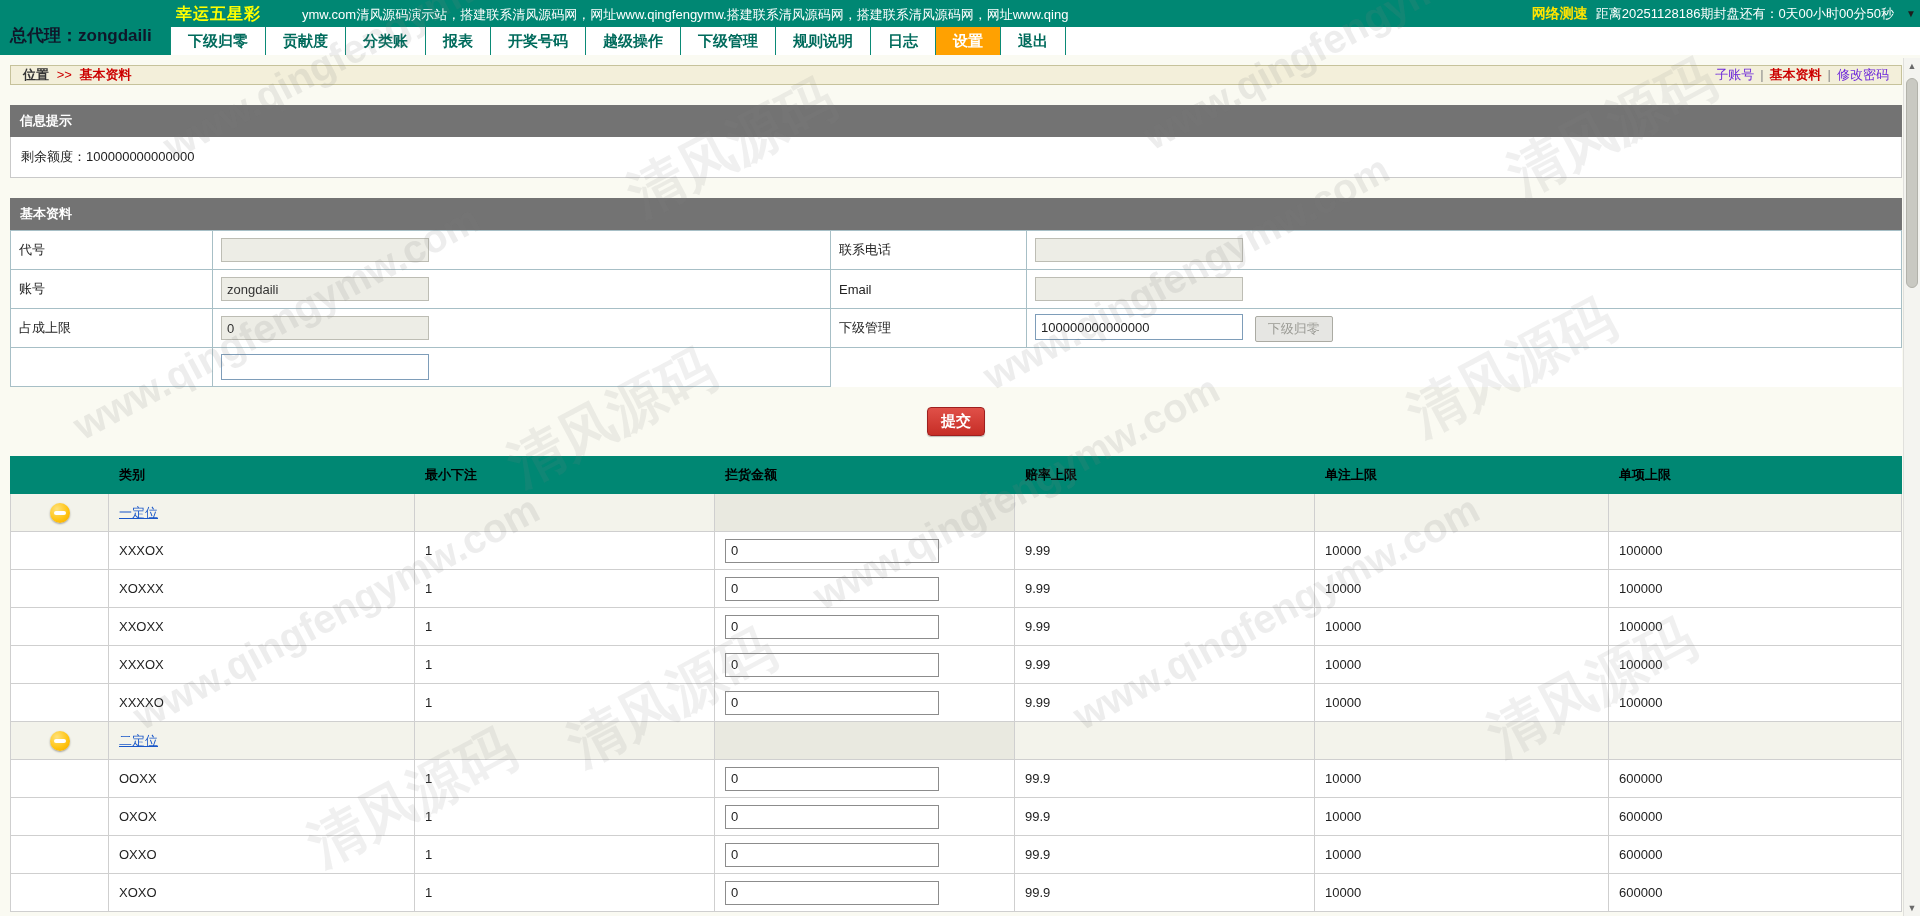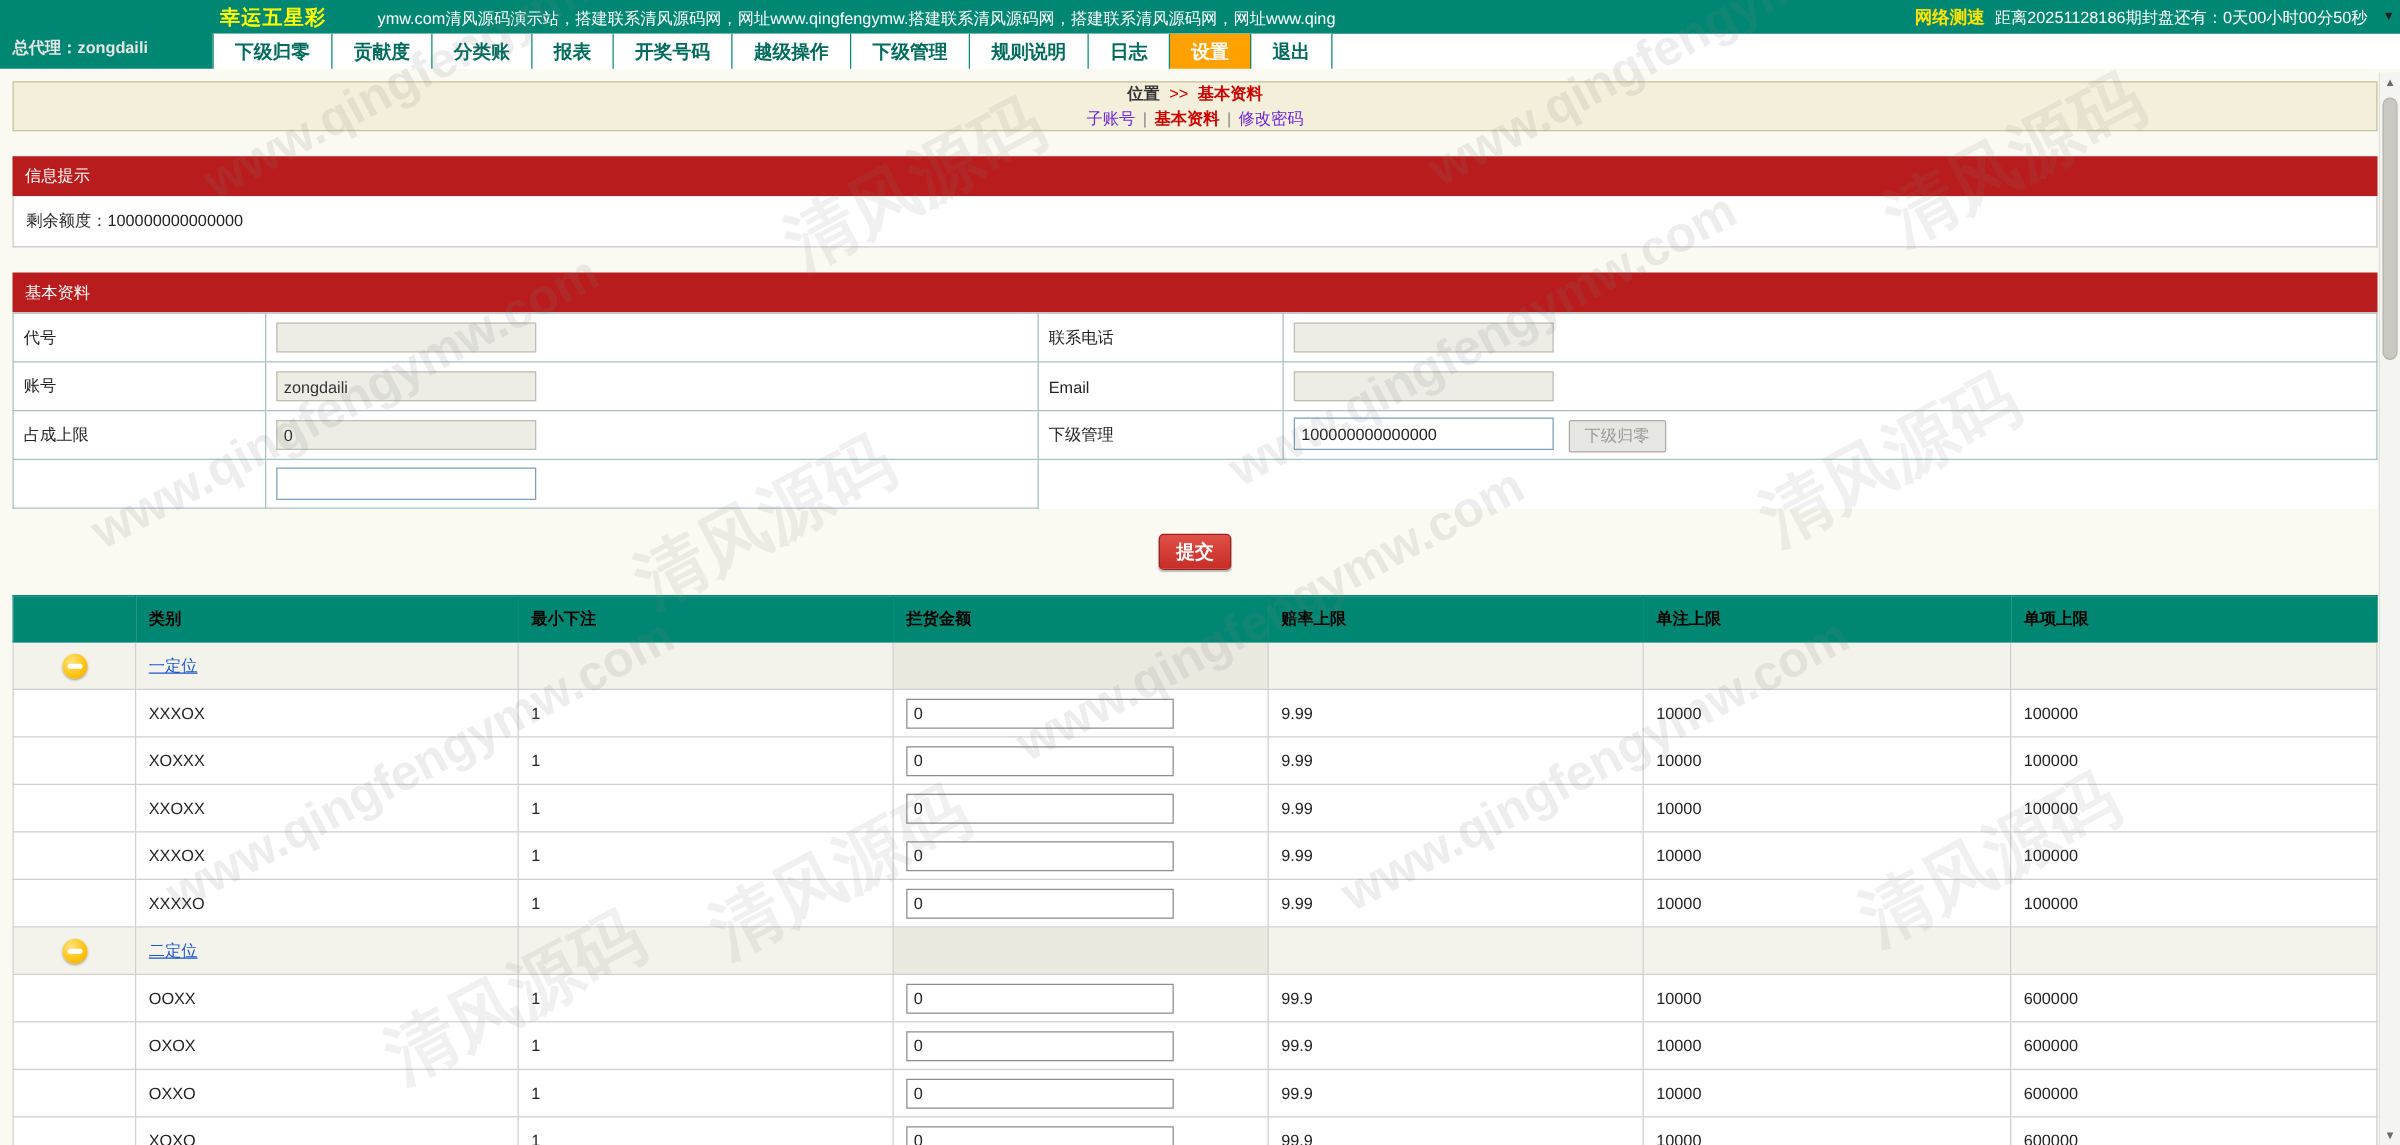--- a/index.html
+++ b/index.html
@@ -14,48 +14,48 @@
   
   .watermark-layer { position:absolute; inset:0; z-index:40; pointer-events:none; overflow:hidden; }
   .wm { position:absolute; font-size:40px; font-weight:bold; color:rgba(130,130,130,0.14);
         transform:rotate(-28deg); white-space:nowrap; }
   .wm.zh { font-size:56px; color:rgba(130,130,130,0.12); }
 
   
   .header { position:relative; height:55px; background:#fff; }
   .header-topbar { position:relative; height:27px; background:#008773; }
   .header-left { position:absolute; left:0; top:0; width:170px; height:55px; background:#008773;
-                 color:#e5e5e5; font-size:13px; font-weight:bold;
+                 color:#0f172a; font-size:17px; font-weight:bold;
                  display:flex; align-items:flex-end; padding:0 0 8px 10px; z-index:2; }
   .site-title { position:absolute; left:176px; top:4px; color:#FFFF00; font-weight:bold; font-size:16px; letter-spacing:1px; }
   .marquee { position:absolute; left:302px; top:6px; width:880px; overflow:hidden;
              color:#fff; font-size:13px; white-space:nowrap; }
   .header-right { position:absolute; right:26px; top:5px; color:#fff; font-size:13px; white-space:nowrap; }
   .speed { color:#FFE400; font-weight:bold; font-size:14px; margin-right:8px; cursor:pointer; }
   .corner-caret { position:absolute; right:4px; top:8px; color:#1d1d1d; font-size:10px; }
 
   .nav { position:absolute; left:170px; top:27px; height:28px; display:flex; background:#fff; }
   .tab { padding:0 17px; display:flex; align-items:center; font-size:15px; font-weight:bold;
          color:#006B5C; border-right:1px solid #0B8A76; cursor:pointer; }
   .tab:first-child { border-left:1px solid #0B8A76; }
   .tab.active { background:#FFA101; color:#fff; }
 
   
-  .breadcrumb { margin:10px 18px 0 10px; height:40px; background:#F3EFDA; border:1px solid #C6C29B;
-                display:flex; align-items:center; justify-content:space-between; padding:0 12px; font-size:13px;flex-direction:column; }
+  .breadcrumb { margin:10px 18px 0 10px; height:20px; background:#F3EFDA; border:1px solid #C6C29B;
+                display:flex; align-items:center; justify-content:space-between; padding:0 12px; font-size:13px; }
   .bc-loc { color:#333; font-weight:bold; }
   .bc-sep { color:#CC0000; margin:0 4px; }
   .bc-cur { color:#CC0000; font-weight:bold; }
   .bc-right a { text-decoration:none; color:#6d28d9; cursor:pointer; }
   .bc-right a.active { color:#CC0000; font-weight:bold; }
   .bc-right .sep { color:#888; margin:0 6px; }
 
   
   .content { padding:0 18px 0 10px; }
-  .panel-header { background:#b91c1c; color:#fff; font-weight:normal; font-size:13px; padding:7px 10px; }
+  .panel-header { background:#737373; color:#fff; font-weight:bold; font-size:13px; padding:7px 10px; }
   .info-panel { margin-top:20px; }
   .info-row { background:#fff; border:1px solid #C9C9C9; border-top:none; padding:11px 10px; font-size:13px; color:#222; }
 
   .profile-panel { margin-top:20px; }
   .form-table { width:100%; border-collapse:collapse; background:#fff; table-layout:fixed; }
   .form-table td { border:1px solid #A7BFC6; height:39px; padding:0 8px; font-size:13px; color:#222; }
   .form-table td.no-border { border:none; background:transparent; }
   input.dis { width:208px; height:24px; background:#EDEDE6; border:1px solid #BDBDB4;
               padding:2px 5px; font-size:13px; color:#333; }
   input.edit { width:208px; height:26px; background:#fff; border:1px solid #7E9DB9;

